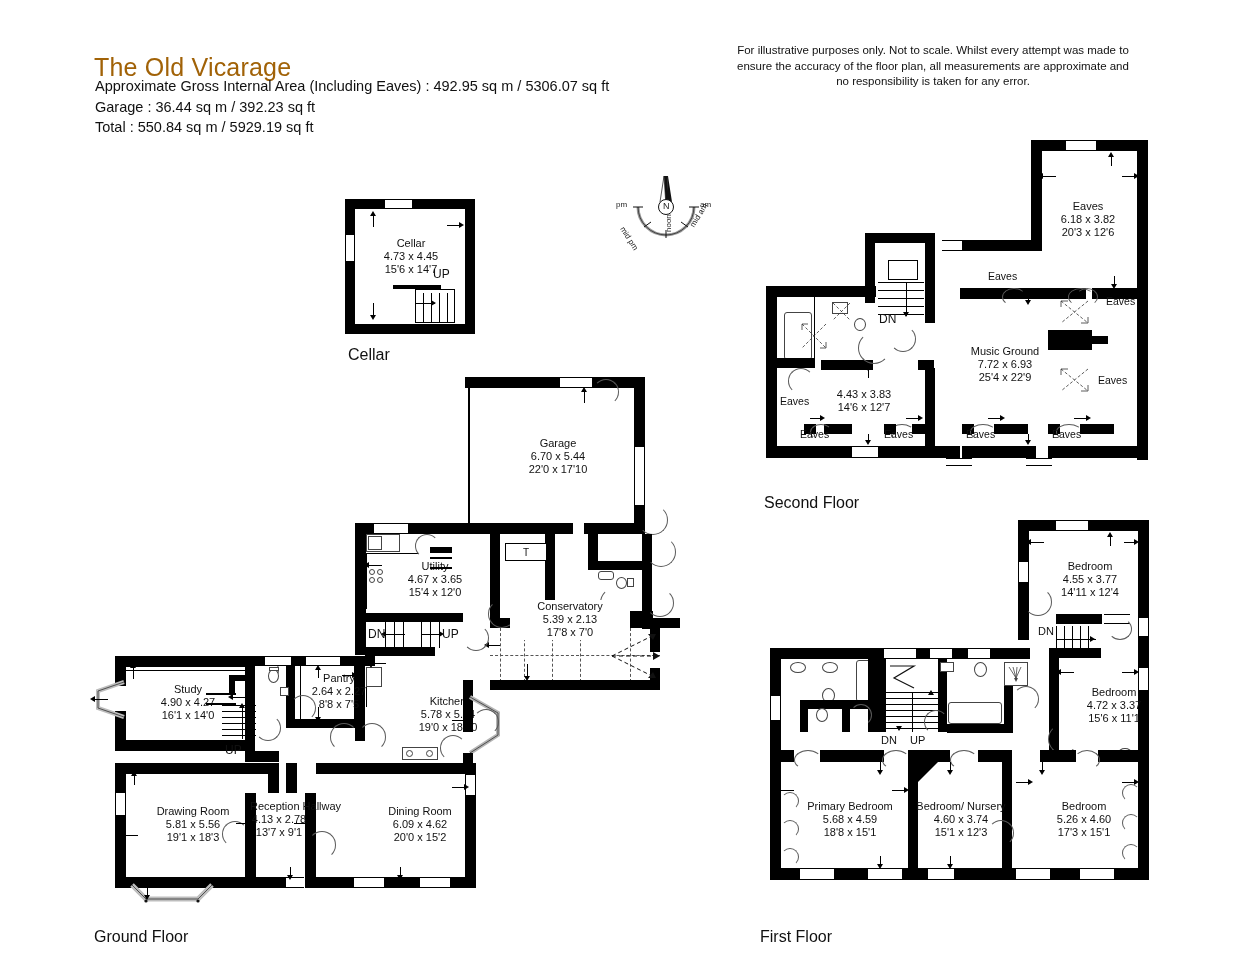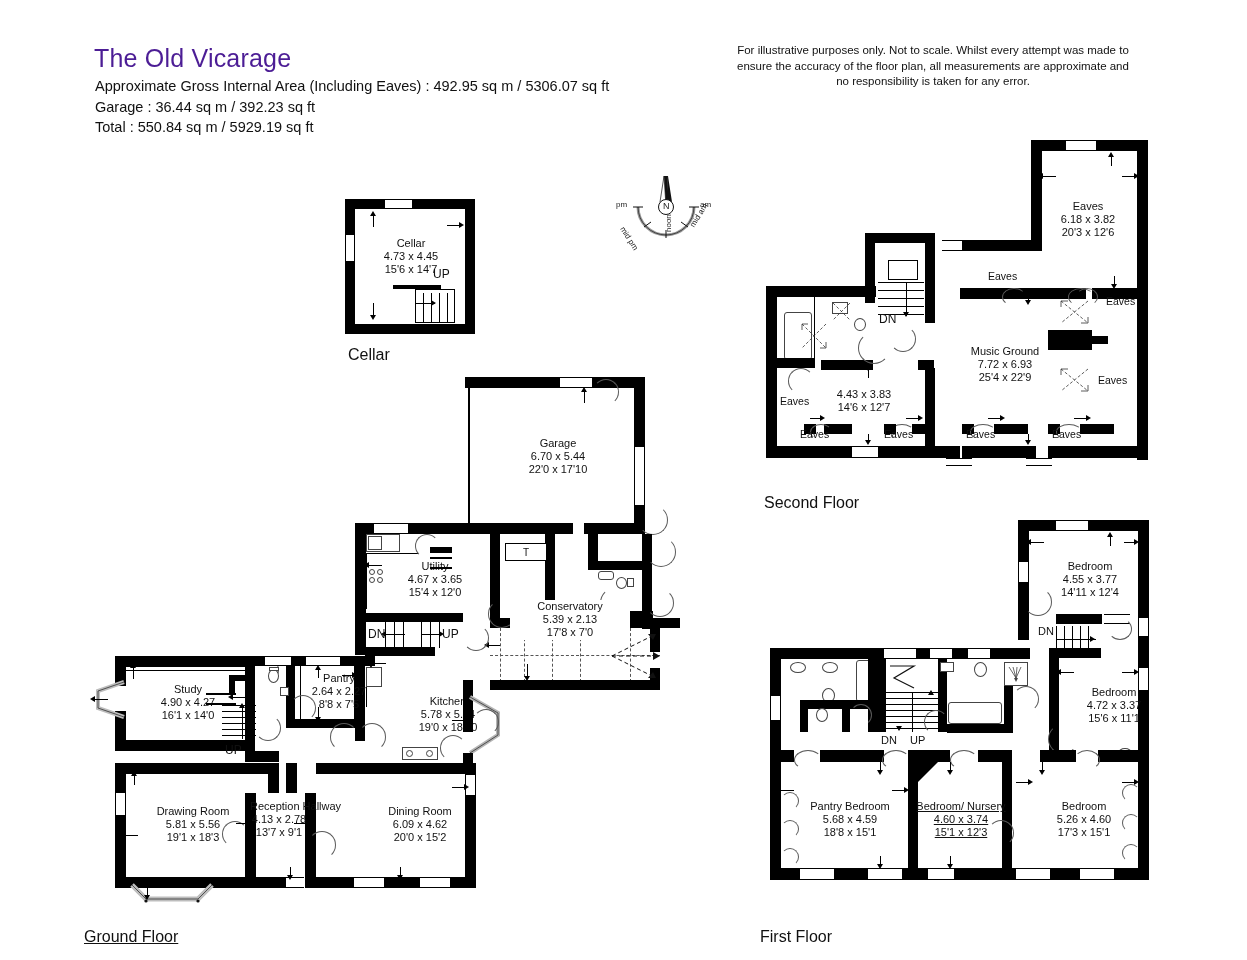--- a/index.html
+++ b/index.html
@@ -8,22 +8,22 @@
     width: 1247px; height: 960px;
     background: #ffffff;
     font-family: "Liberation Sans", sans-serif;
     color: #000000;
     overflow: hidden;
   }
   #page { position: relative; width: 1247px; height: 960px; background: #fff; }
 
   
   .title {
-    position: absolute; left: 94px; top: 44px;
-    font-size: 25px; letter-spacing: 0.2px; color: #4c1d95;
+    position: absolute; left: 94px; top: 53px;
+    font-size: 25px; letter-spacing: 0.2px; color: #a16207;
   }
   .summary {
     position: absolute; left: 95px; top: 76px;
     font-size: 14.5px; line-height: 20.5px; color: #111;
     white-space: nowrap;
   }
   .disclaimer {
     position: absolute; left: 733px; top: 43px; width: 400px;
     font-size: 11.5px; line-height: 15.5px; text-align: center; color: #111;
   }
@@ -437,21 +437,21 @@
       <span class="nm">Dining Room</span>
       <span class="nm">6.09 x 4.62</span>
       <span class="nm">20'0 x 15'2</span>
     </div>
     <div class="dim dim-h" style="left:362px; top:412px; width:14px;"></div>
     <div class="arrowR" style="left:374px; top:409px;"></div>
     <div class="dim dim-v" style="left:310px; top:492px; height:10px;"></div>
     <div class="arrowD" style="left:307px; top:500px;"></div>
     <div class="door door-tl" style="left:350px; top:360px; width:26px; height:26px;"></div>
   </div>
-  <div class="floor-caption" style="left:84px; top:928px;text-decoration:underline;">Ground Floor</div>
+  <div class="floor-caption" style="left:94px; top:928px;">Ground Floor</div>
 
   <div class="plan" style="left:766px; top:140px; width:382px; height:335px;">
 
     <div class="w" style="left:265px; top:0px; width:117px; height:11px;"></div>
     <div class="win" style="left:300px; top:0px; width:30px; height:11px;"></div>
     <div class="w" style="left:265px; top:0px; width:11px; height:108px;"></div>
     <div class="w" style="left:371px; top:0px; width:11px; height:320px;"></div>
     <div class="w" style="left:194px; top:100px; width:82px; height:11px;"></div>
     <div class="win" style="left:176px; top:100px; width:20px; height:11px;"></div>
     <div class="room-label" style="left:272px; top:60px; width:100px;">
@@ -704,35 +704,35 @@
     <div class="w" style="left:338px; top:230px; width:50px; height:12px;"></div>
     <div class="door door-tr" style="left:314px; top:230px; width:26px; height:20px;"></div>
 
     <div class="w" style="left:148px; top:242px; width:10px; height:118px;"></div>
     <div class="w" style="left:242px; top:242px; width:10px; height:118px;"></div>
     <svg style="position:absolute; left:158px; top:242px;" width="22" height="22">
       <polygon points="0,0 20,0 0,20" fill="#000"></polygon>
     </svg>
 
     <div class="room-label" style="left:34px; top:280px; width:112px;">
-      <span class="nm">Pantry Bedroom</span>
+      <span class="nm">Primary Bedroom</span>
       <span class="nm">5.68 x 4.59</span>
       <span class="nm">18'8 x 15'1</span>
     </div>
     <div class="dim dim-h" style="left:20px; top:270px; width:14px;"></div>
     <div class="arrowL" style="left:16px; top:267px;"></div>
     <div class="dim dim-v" style="left:120px; top:242px; height:10px;"></div>
     <div class="arrowD" style="left:117px; top:250px;"></div>
     <div class="dim dim-v" style="left:120px; top:336px; height:10px;"></div>
     <div class="arrowD" style="left:117px; top:344px;"></div>
     <div class="door door-tr" style="left:21px; top:272px; width:18px; height:18px;"></div>
     <div class="door door-tr" style="left:21px; top:300px; width:18px; height:18px;"></div>
     <div class="door door-tr" style="left:21px; top:328px; width:18px; height:18px;"></div>
 
-    <div class="room-label" style="left:156px; top:280px; width:90px;text-decoration:underline;">
+    <div class="room-label" style="left:156px; top:280px; width:90px;">
       <span class="nm">Bedroom/ Nursery</span>
       <span class="nm">4.60 x 3.74</span>
       <span class="nm">15'1 x 12'3</span>
     </div>
     <div class="dim dim-v" style="left:190px; top:242px; height:10px;"></div>
     <div class="arrowD" style="left:187px; top:250px;"></div>
     <div class="dim dim-v" style="left:190px; top:336px; height:10px;"></div>
     <div class="arrowD" style="left:187px; top:344px;"></div>
     <div class="dim dim-h" style="left:132px; top:270px; width:14px;"></div>
     <div class="arrowR" style="left:144px; top:267px;"></div>

